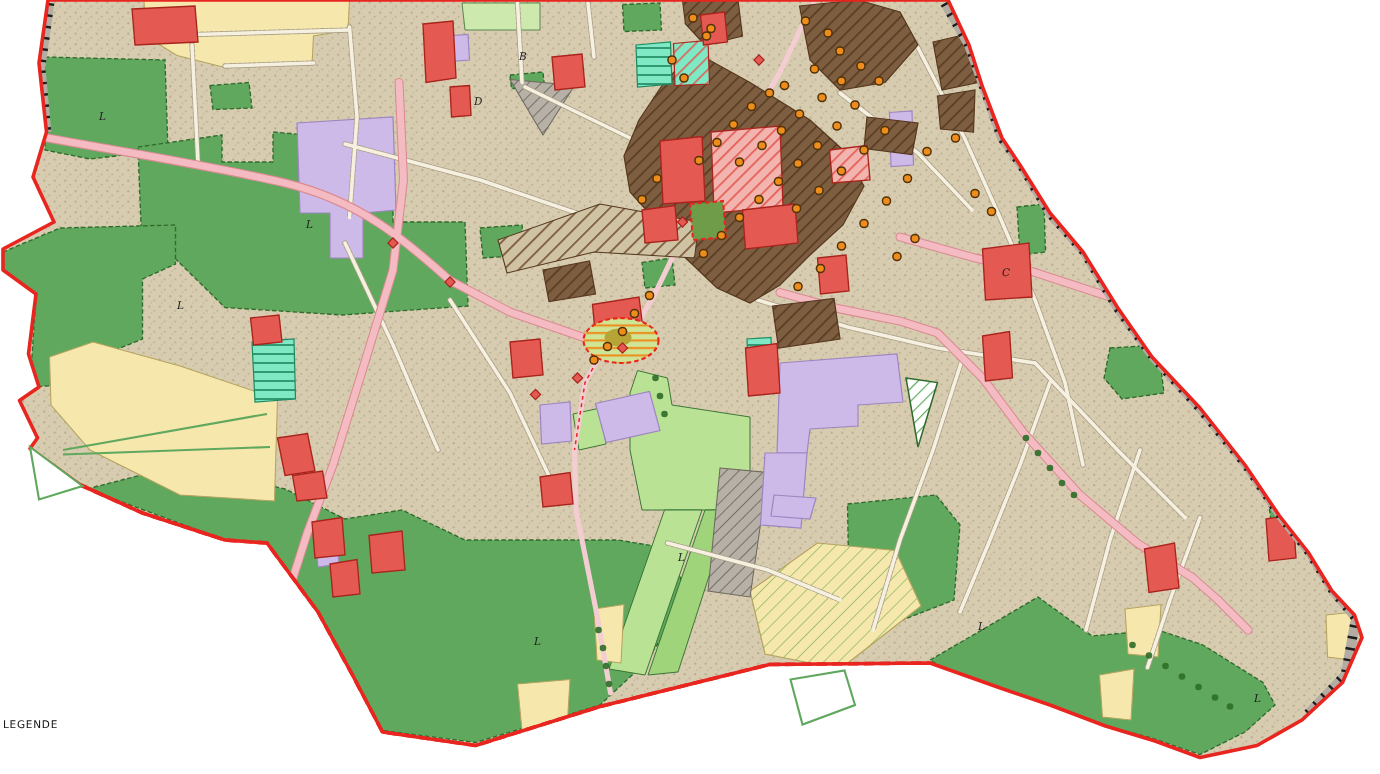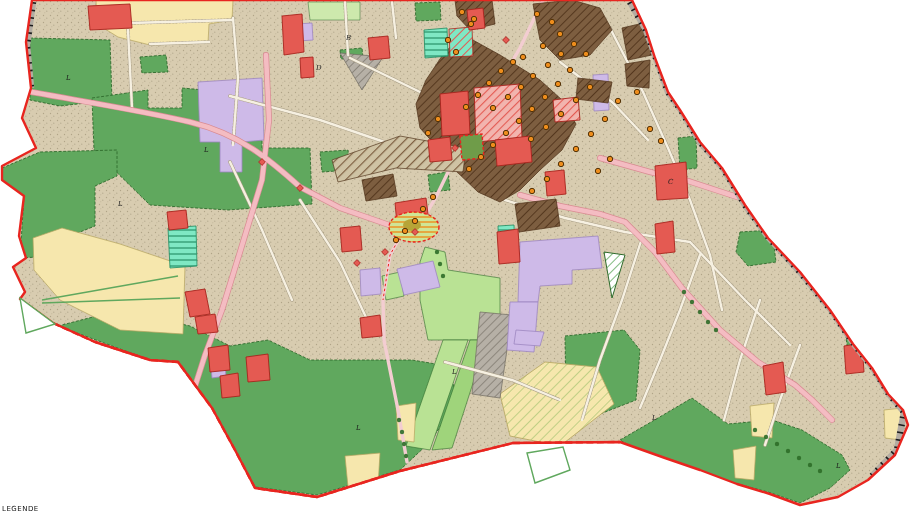--- a/index.html
+++ b/index.html
@@ -27,21 +27,21 @@
   .street-c{fill:none;stroke:var(--c-street_edge);stroke-width:3.6;stroke-linecap:round;stroke-dasharray:1 2.2;}
   .road{fill:none;stroke:var(--c-road);stroke-width:4.6;stroke-linecap:round;}
   .road-c{fill:none;stroke:var(--c-road_edge);stroke-width:6;stroke-linecap:round;}
   .road-pale{fill:none;stroke:var(--c-road_pale);stroke-width:3.4;stroke-linecap:round;}
   .rail{fill:none;stroke:var(--c-rail);stroke-width:6.5;}
   .rail-t{fill:none;stroke:#1d1d1d;stroke-width:6.5;stroke-dasharray:1.6 6;}
   .bnd{fill:none;stroke:var(--c-boundary);stroke-width:2.4;stroke-linejoin:round;}
   .bnd-d{fill:none;stroke:var(--c-boundary);stroke-width:2.4;stroke-dasharray:7 3.5;}
   .poi-dash{fill:none;stroke:var(--c-boundary);stroke-width:1.4;stroke-dasharray:3 2;}
   .lbl{font:italic 7px "DejaVu Serif",serif;fill:var(--c-label);}
-  #caption{position:absolute;left:2px;top:505px;height:11px;overflow:hidden;
+  #caption{position:absolute;left:2px;top:479px;height:11px;overflow:hidden;
            font:7px "DejaVu Sans",sans-serif;color:#111;letter-spacing:.5px;}
 </style>
 </head>
 <body>
 
 <div id="stage">
 <svg id="map-svg" width="920" height="516" viewBox="0 0 920 516">
   <defs>
     <path id="commune" d="M32,0 L26,42 L31,88 L22,118 L36,148 L2,166 L2,180 L24,196 L19,236 L26,258 L13,267 L25,292 L20,299 L38,312 L53,323 L95,342 L150,360 L178,362 L212,408 L235,450 L255,488 L317,497 L400,471 L513,443 L620,442 L665,458 L700,470 L737,484 L770,494 L800,505 L838,497 L868,480 L895,455 L908,425 L903,410 L888,394 L872,368 L853,344 L830,310 L800,272 L768,238 L745,205 L722,168 L700,142 L680,110 L668,92 L655,58 L646,30 L632,0 Z"></path>
     <clipPath id="communeClip">

